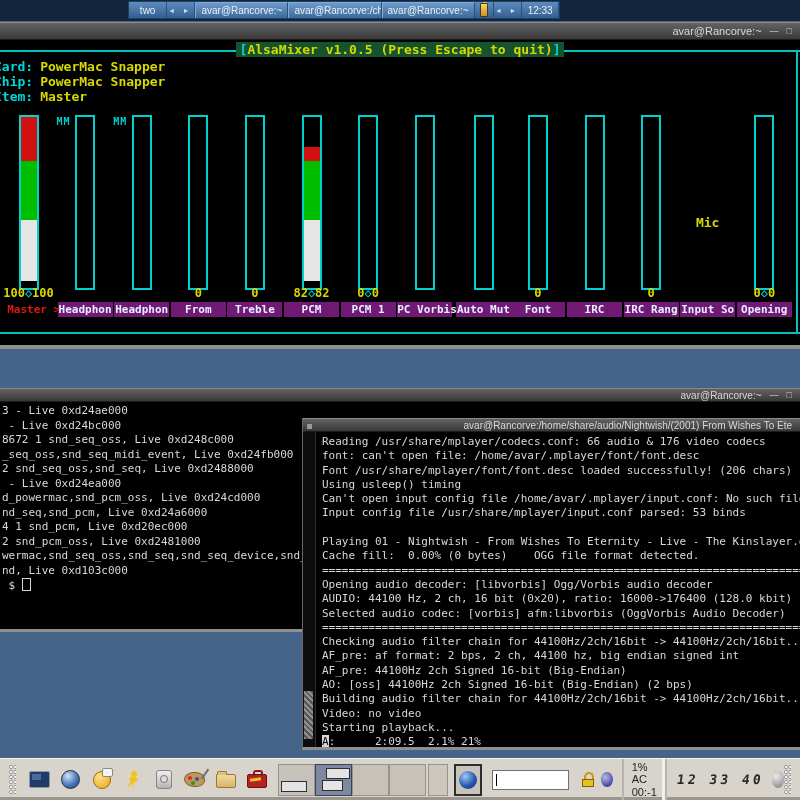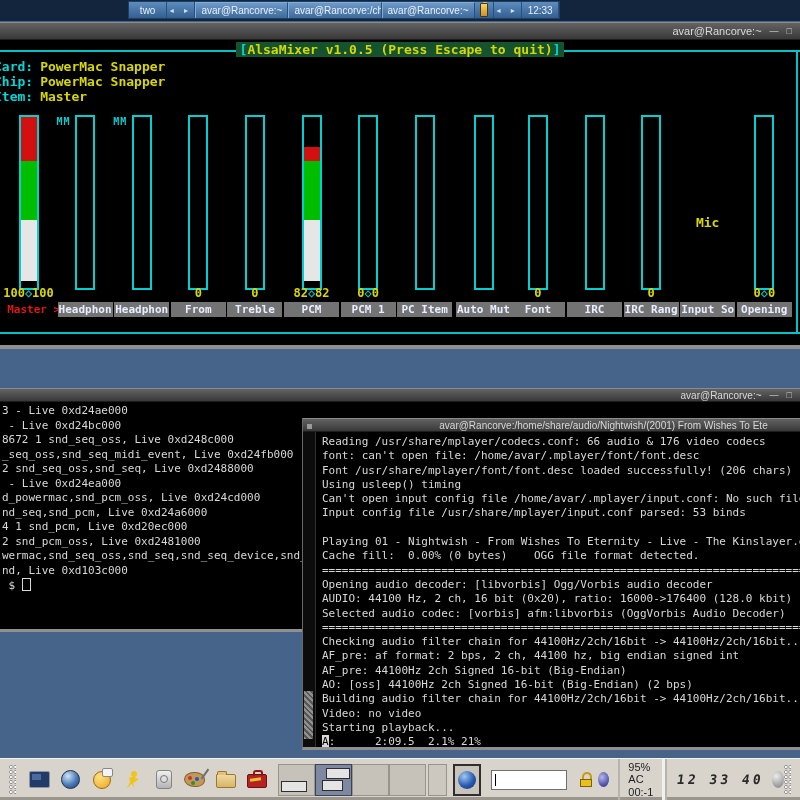--- a/index.html
+++ b/index.html
@@ -51,35 +51,35 @@
   .ax-bar{position:absolute;left:50%;margin-left:-10px;top:75px;width:16px;height:171px;
           border:2px solid #00d0d0;background:#000;}
   .z-red{height:26%;background:#d31010}
   .z-green{height:34%;background:#00bd00}
   .z-white{height:36%;background:#e6e6e6}
   .z-gap{height:4%;background:#000}
   .ax-empty{position:absolute;left:0;top:0;width:100%;background:#000;}
   .ax-mm{position:absolute;top:64px;width:100%;text-align:left;color:#00d0d0;font-size:10px;letter-spacing:1px;margin-top:12px;}
   .ax-note{position:absolute;top:175px;width:100%;text-align:center;color:#d8d800;font-size:13px;}
   .ax-val{position:absolute;top:246px;width:100%;text-align:center;font-size:12px;}
-  .ax-chip{position:absolute;top:262px;left:1px;right:1px;height:15px;background:#737373;
+  .ax-chip{position:absolute;top:262px;left:1px;right:1px;height:15px;background:#701a75;
            color:#e8eeff;font-size:11px;text-align:center;line-height:15px;white-space:nowrap;}
   .ax-chip.sel{background:#000;color:#e01818;left:-6px;}
   .ax-chip.sel .arr{color:#e01818;}
 
   
   .term{position:absolute;background:#000;box-sizing:border-box;}
   .term .titlebar{height:14px;font-size:10px;}
   .bg-term{left:0;top:388px;width:800px;height:244px;border-bottom:3px solid #8f8f8f;}
   .term-lines{position:absolute;left:0;top:14px;right:0;bottom:0;overflow:hidden;
               font-size:11px;line-height:14.5px;white-space:pre;color:#d8d8d8;padding:2px 0 0 2px;}
   .cur-hollow{display:inline-block;width:7px;height:11px;border:1px solid #d8d8d8;vertical-align:-2px;}
   .mplayer{left:302px;top:418px;width:498px;height:332px;border-left:1px solid #6a6a6a;
            border-bottom:3px solid #8f8f8f;}
-  .mplayer .titlebar{justify-content:center;padding-left:112px;}
+  .mplayer .titlebar{justify-content:flex-end;padding-left:112px;}
   .tb-dot{position:absolute;left:4px;top:5px;width:5px;height:5px;background:#9a9a9a;}
   .mp-scroll{position:absolute;left:0;top:14px;bottom:0;width:12px;background:#0c0c0c;border-right:1px solid #2e2e2e;}
   .mp-thumb{position:absolute;left:1px;bottom:8px;width:9px;height:48px;
             background:repeating-linear-gradient(45deg,#909090 0 2px,#565656 2px 4px);}
   .mp-lines{left:13px;top:14px;padding:3px 0 0 6px;line-height:14.3px;}
   .cursor-block{background:#d8d8d8;color:#000;}
 
   
   .taskbar{position:absolute;left:0;top:758px;width:800px;height:42px;background:#d8d4cc;
            border-top:1px solid #f6f4f0;box-shadow:inset 0 -3px 0 #9a968e;
@@ -259,21 +259,21 @@
             <div class="ax-chip">PCM 1</div>
           </div>
           <div class="ax-col" style="left: 396.2px;">
             <div class="ax-bar">
               <div class="z-red"></div>
               <div class="z-green"></div>
               <div class="z-white"></div>
               <div class="z-gap"></div>
               <div class="ax-empty" style="height: 96%;"></div>
             </div>
-            <div class="ax-chip">PC Item</div>
+            <div class="ax-chip">PC Vorbis</div>
           </div>
           <div class="ax-col" style="left: 455px;">
             <div class="ax-bar">
               <div class="z-red"></div>
               <div class="z-green"></div>
               <div class="z-white"></div>
               <div class="z-gap"></div>
               <div class="ax-empty" style="height: 96%;"></div>
             </div>
             <div class="ax-chip">Auto Mut</div>
@@ -391,21 +391,21 @@
     <div class="tb-blank"></div>
     <div class="globe-btn">
         <div class="globe"></div>
       </div>
     <div class="tb-input">
         <span class="tb-caret"></span>
       </div>
     <div class="padlock"></div>
     <div class="swirl"></div>
     <div class="batt-status">
-      <div>95% AC</div>
+      <div>1% AC</div>
       <div>00:-1</div>
     </div>
     <div class="lcd-clock">12 33 40</div>
     <div class="dim-globe"></div>
     <div class="tb-handle right"></div>
   </div>
 
 </div>
 
 </body></html>

